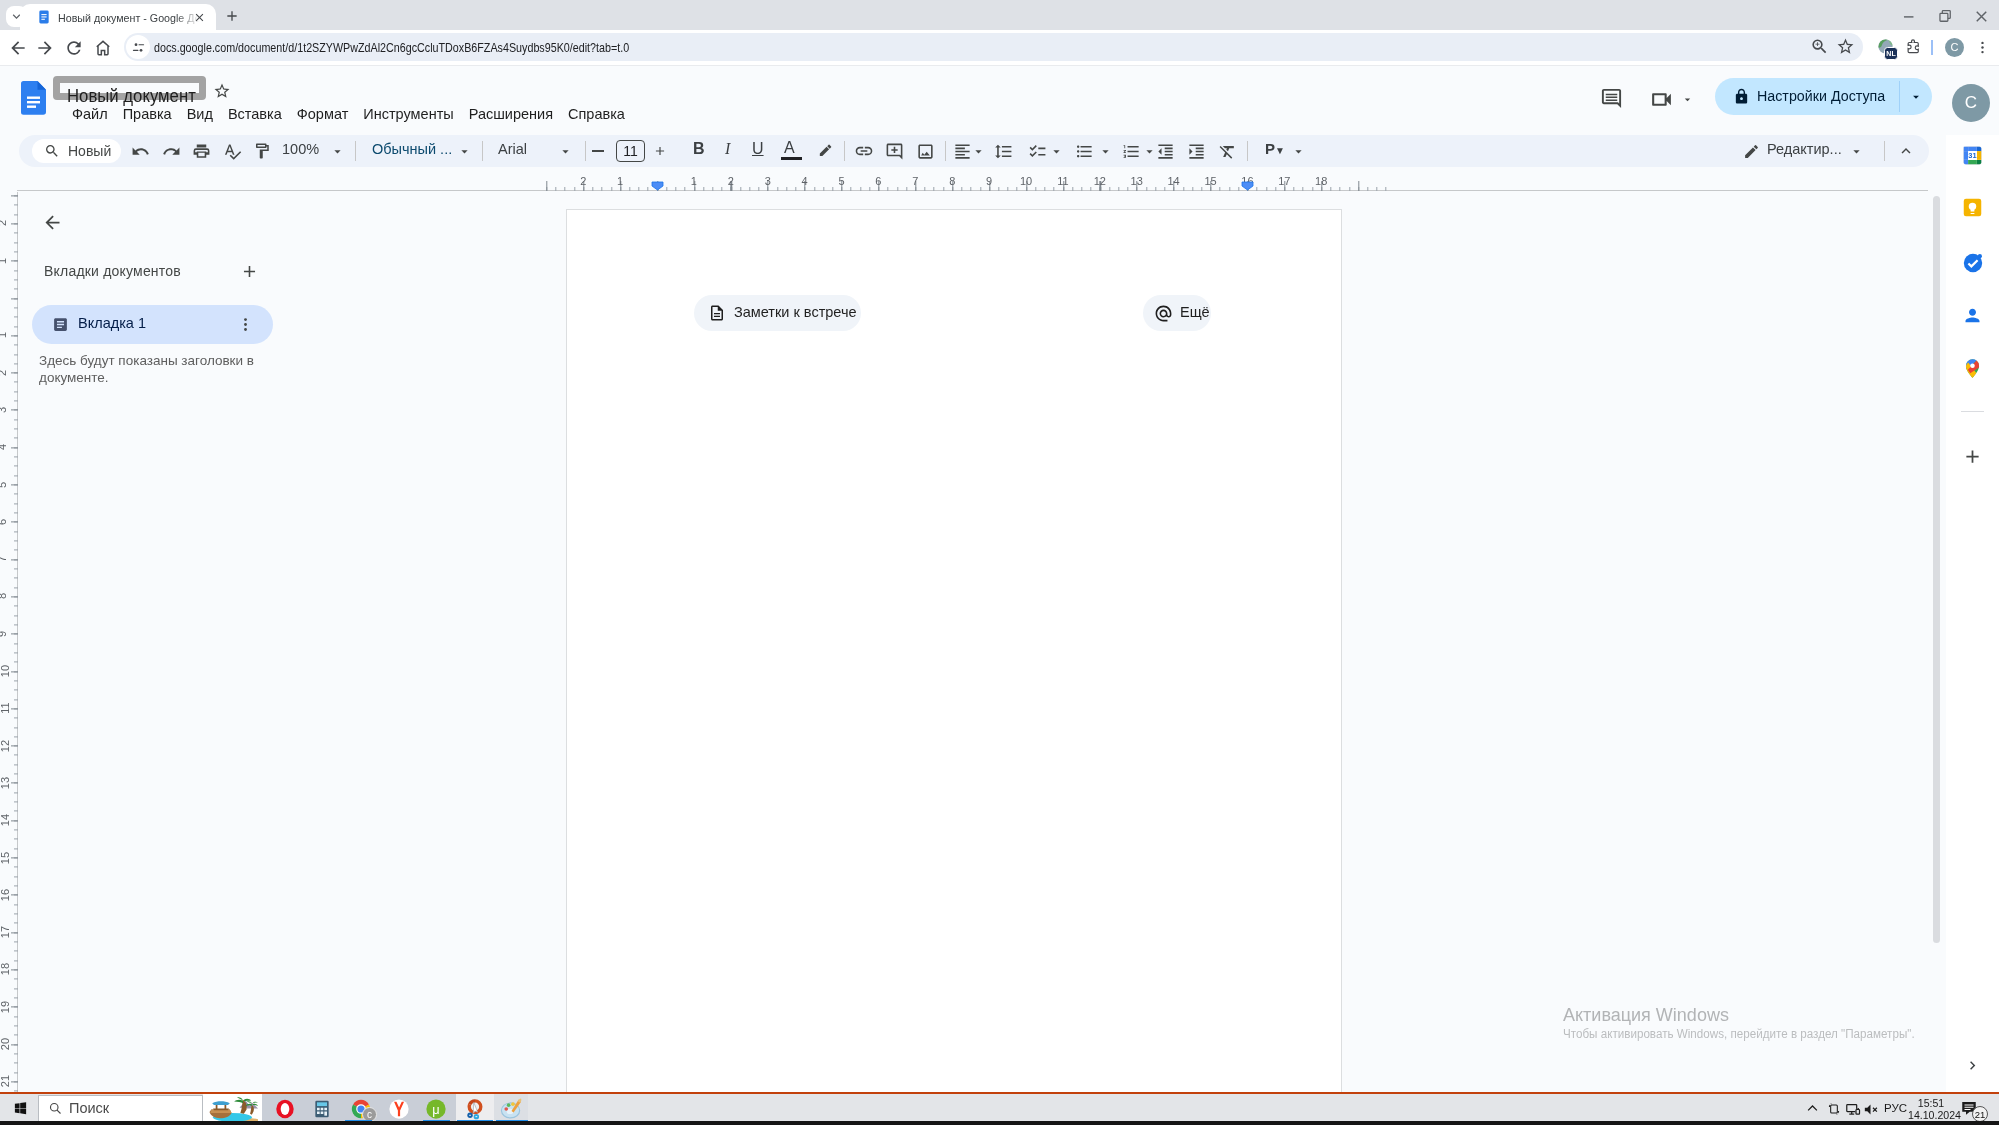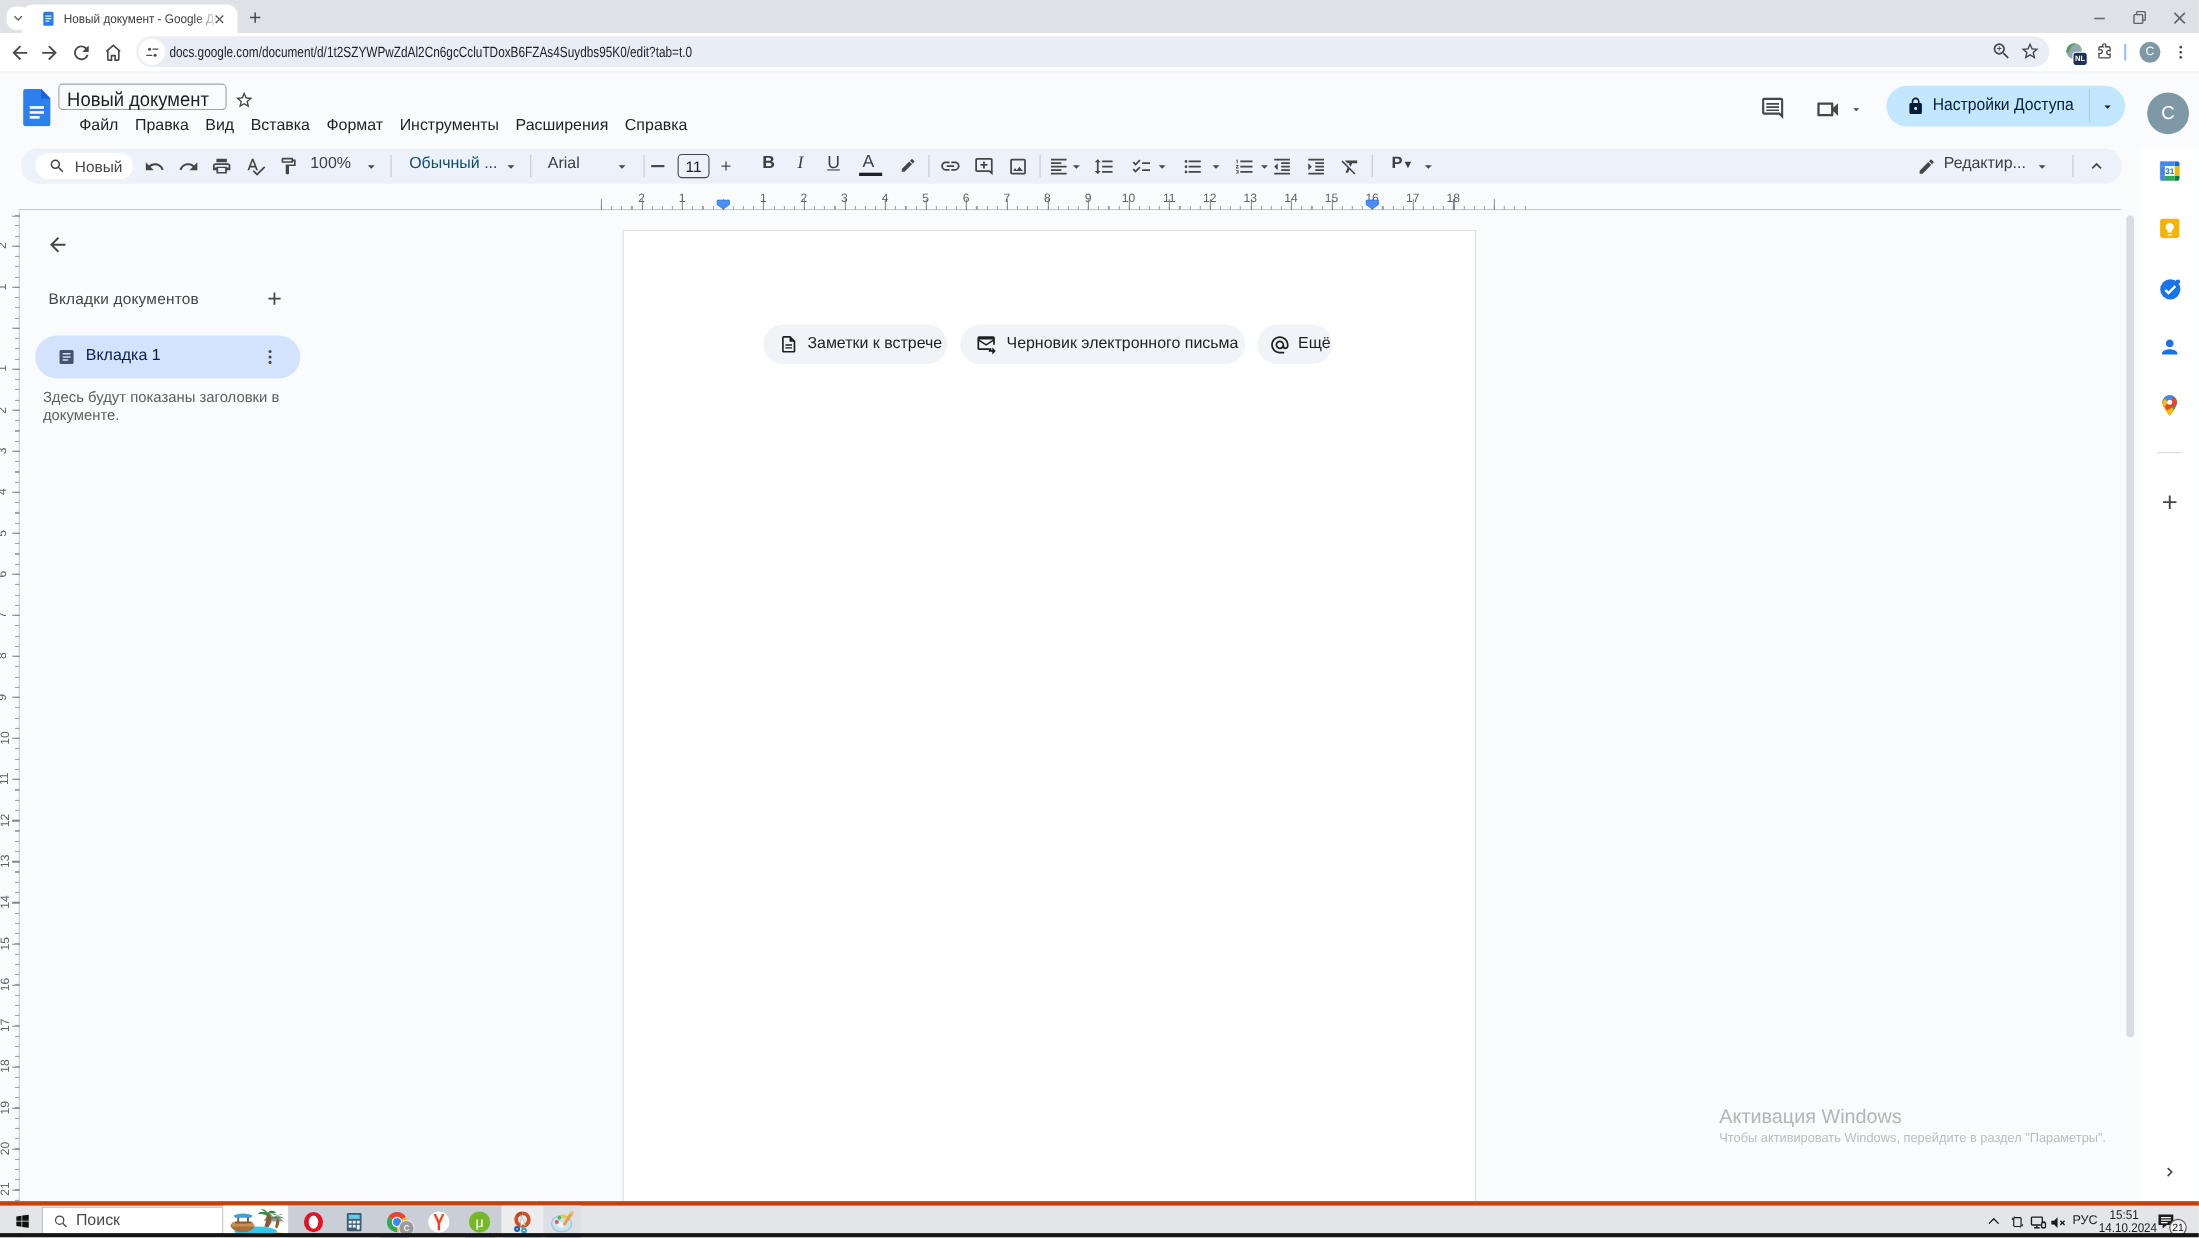--- a/index.html
+++ b/index.html
@@ -16,21 +16,21 @@
 #newtab{position:absolute;left:224px;top:8px;width:16px;height:16px;}
 
 #addrbar{position:absolute;left:0;top:30px;width:1999px;height:36px;background:#fff;border-bottom:1px solid #e9ebee;}
 #urlpill{position:absolute;left:124px;top:3px;height:28px;width:1739px;background:#e9eef6;border-radius:14px;}
 #urlchip{position:absolute;left:2px;top:2px;width:24px;height:24px;border-radius:12px;background:#fff;}
 #urltext{position:absolute;left:30px;top:6.5px;font-size:13.5px;color:#202124;transform:scaleX(.795);transform-origin:left center;}
 .navic{position:absolute;top:8px;width:20px;height:20px;color:#46494d;}
 
 #docsapp{position:absolute;left:0;top:66px;width:1999px;height:1026px;background:#f9fbfd;}
 #docicon{position:absolute;left:21px;top:15px;width:25px;height:34px;}
-#titlebox{position:absolute;left:53px;top:10px;width:153px;height:24px;border:1px solid #a3a3a3;border-radius:4px;}
+#titlebox{position:absolute;left:53px;top:10px;width:153px;height:24px;border:7px solid #a3a3a3;border-radius:4px;}
 #titletext{position:absolute;left:7px;top:2.5px;font-size:18px;color:#1f1f1f;white-space:nowrap;transform:scaleX(.93);transform-origin:left center;}
 #star{position:absolute;left:213px;top:16px;width:18px;height:18px;color:#444746;}
 #menus{position:absolute;left:60px;top:40px;height:20px;font-size:14.5px;color:#1f1f1f;margin-left:12px;}
 #menus span{margin-right:15px;}
 
 #sharepill{position:absolute;left:1715px;top:12px;width:217px;height:37px;border-radius:19px;background:#c2e7ff;color:#001d35;}
 #avatarC{position:absolute;left:1952px;top:18px;width:38px;height:38px;border-radius:50%;background:#7e99a5;color:#fff;font-size:17px;text-align:center;line-height:38px;}
 
 #toolbar{position:absolute;left:19px;top:69px;width:1910px;height:32px;background:#edf2fa;border-radius:16px;}
 #menupill{position:absolute;left:13px;top:4px;width:89px;height:24px;border-radius:12px;background:#fff;}
@@ -49,21 +49,21 @@
 
 #page{position:absolute;left:566px;top:143px;width:776px;height:884px;background:#fff;border:1px solid #dcdee0;}
 .chip{position:absolute;top:86px;height:36px;border-radius:18px;background:#f0f4f9;color:#1f1f1f;font-size:14.5px;white-space:nowrap;}
 
 #rail{position:absolute;left:1946px;top:69px;width:53px;height:957px;background:#fff;}
 #scrollthumb{position:absolute;left:1933px;top:130px;width:7px;height:747px;border-radius:4px;background:#dadce0;}
 
 #wm1{position:absolute;left:1563px;top:939px;font-size:18px;color:#b2b4b6;}
 #wm2{position:absolute;left:1563px;top:961px;font-size:12px;color:#bbbdbf;transform:scaleX(.97);transform-origin:left center;white-space:nowrap;}
 
-#taskbar{position:absolute;left:0;top:1092px;width:1999px;height:29px;background:#e3e5e8;border-top:4px solid #c2410c;}
+#taskbar{position:absolute;left:0;top:1092px;width:1999px;height:29px;background:#e3e5e8;border-top:2px solid #c2410c;}
 #blackline{position:absolute;left:0;top:1121px;width:1999px;height:4px;background:#151515;}
 .underline{position:absolute;top:26px;height:3px;background:#1e8de8;}
 </style>
 </head>
 <body>
 <div id="screen">
 
 <div id="tabstrip">
   <div id="tsearch">
         <svg viewBox="0 0 24 24" width="15" height="15" style="position:absolute;left:3px;top:3px;fill:#5f6368">
@@ -383,26 +383,20 @@
   </div>
 
   <div id="page"></div>
   <div class="chip" style="left:694px;top:229px;width:167px;">
     <svg viewBox="0 0 24 24" width="18" height="18" style="position:absolute;left:14px;top:9px;fill:#1f1f1f">
           <path d="M14 2H6c-1.1 0-2 .9-2 2v16c0 1.1.9 2 2 2h12c1.1 0 2-.9 2-2V8l-6-6zm4 18H6V4h7v5h5v11z"></path>
           <path d="M8 12h8v1.7H8zm0 3.5h8v1.7H8z"></path>
         </svg>
     <div style="position:absolute;left:40px;top:9px;">Заметки к встрече</div>
   </div>
-  <div class="chip" style="left:873px;top:229px;width:259px;">
-    <svg viewBox="0 0 24 24" width="19" height="19" style="position:absolute;left:14px;top:9px;fill:#1f1f1f">
-          <path d="M22 8V4c0-1.1-.9-2-2-2H4c-1.1 0-2 .9-2 2v12c0 1.1.9 2 2 2h14v-2H4V8l8 5 8-5v4h2zm-10 3L4 6h16l-8 5zm7 4l4 4-4 4v-3h-4v-2h4v-3z"></path>
-        </svg>
-    <div style="position:absolute;left:42px;top:9px;">Черновик электронного письма</div>
-  </div>
   <div class="chip" style="left:1143px;top:229px;width:68px;">
     <svg viewBox="0 0 24 24" width="19" height="19" style="position:absolute;left:11px;top:9px;fill:#1f1f1f">
           <path d="M12 2C6.48 2 2 6.48 2 12s4.48 10 10 10h5v-2h-5c-4.34 0-8-3.66-8-8s3.66-8 8-8 8 3.66 8 8v1.43c0 .79-.71 1.57-1.5 1.57s-1.5-.78-1.5-1.57V12c0-2.76-2.24-5-5-5s-5 2.24-5 5 2.24 5 5 5c1.38 0 2.64-.56 3.54-1.47.65.89 1.77 1.47 2.96 1.47 1.97 0 3.5-1.6 3.5-3.57V12c0-5.52-4.48-10-10-10zm0 13c-1.66 0-3-1.34-3-3s1.34-3 3-3 3 1.34 3 3-1.34 3-3 3z"></path>
         </svg>
     <div style="position:absolute;left:37px;top:9px;">Ещё</div>
   </div>
 
   <div id="scrollthumb"></div>
   <div id="rail">
     <svg viewBox="0 0 24 24" width="21" height="21" style="position:absolute;left:16px;top:10px;">

